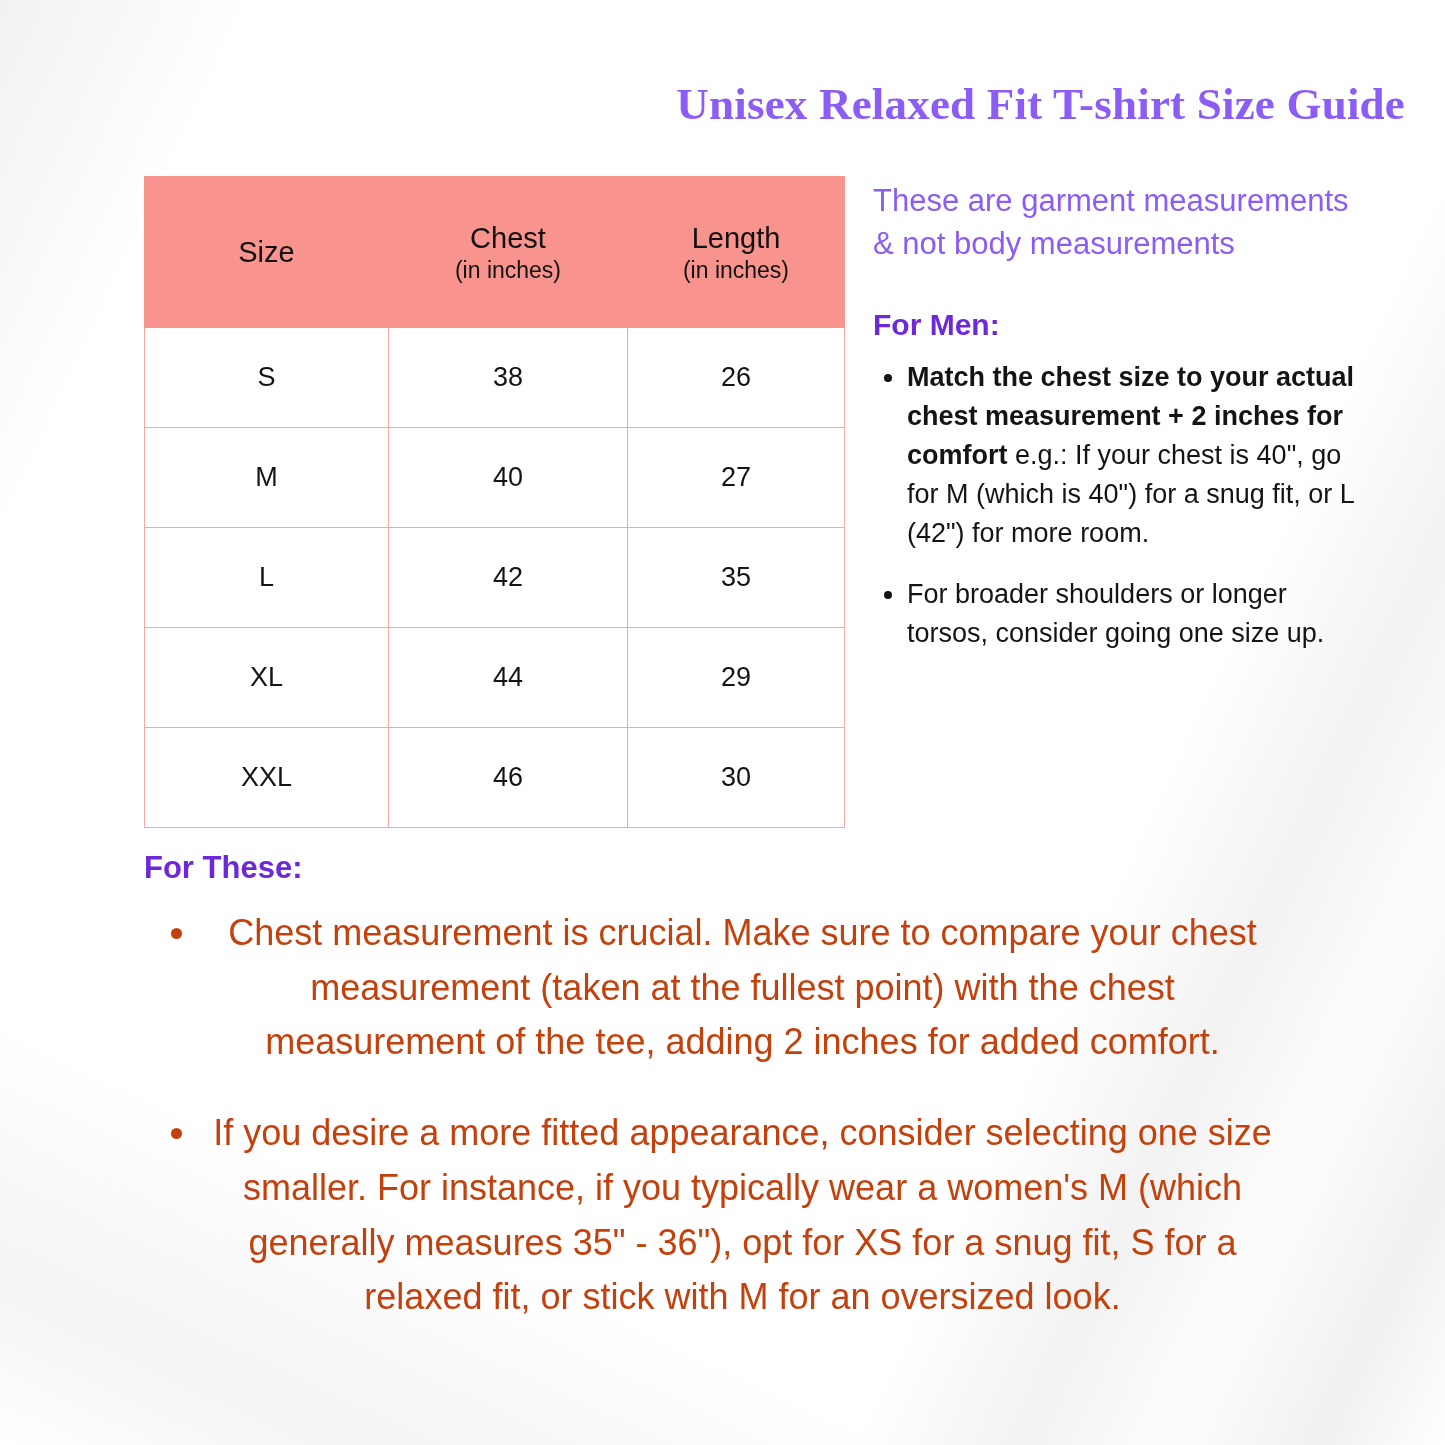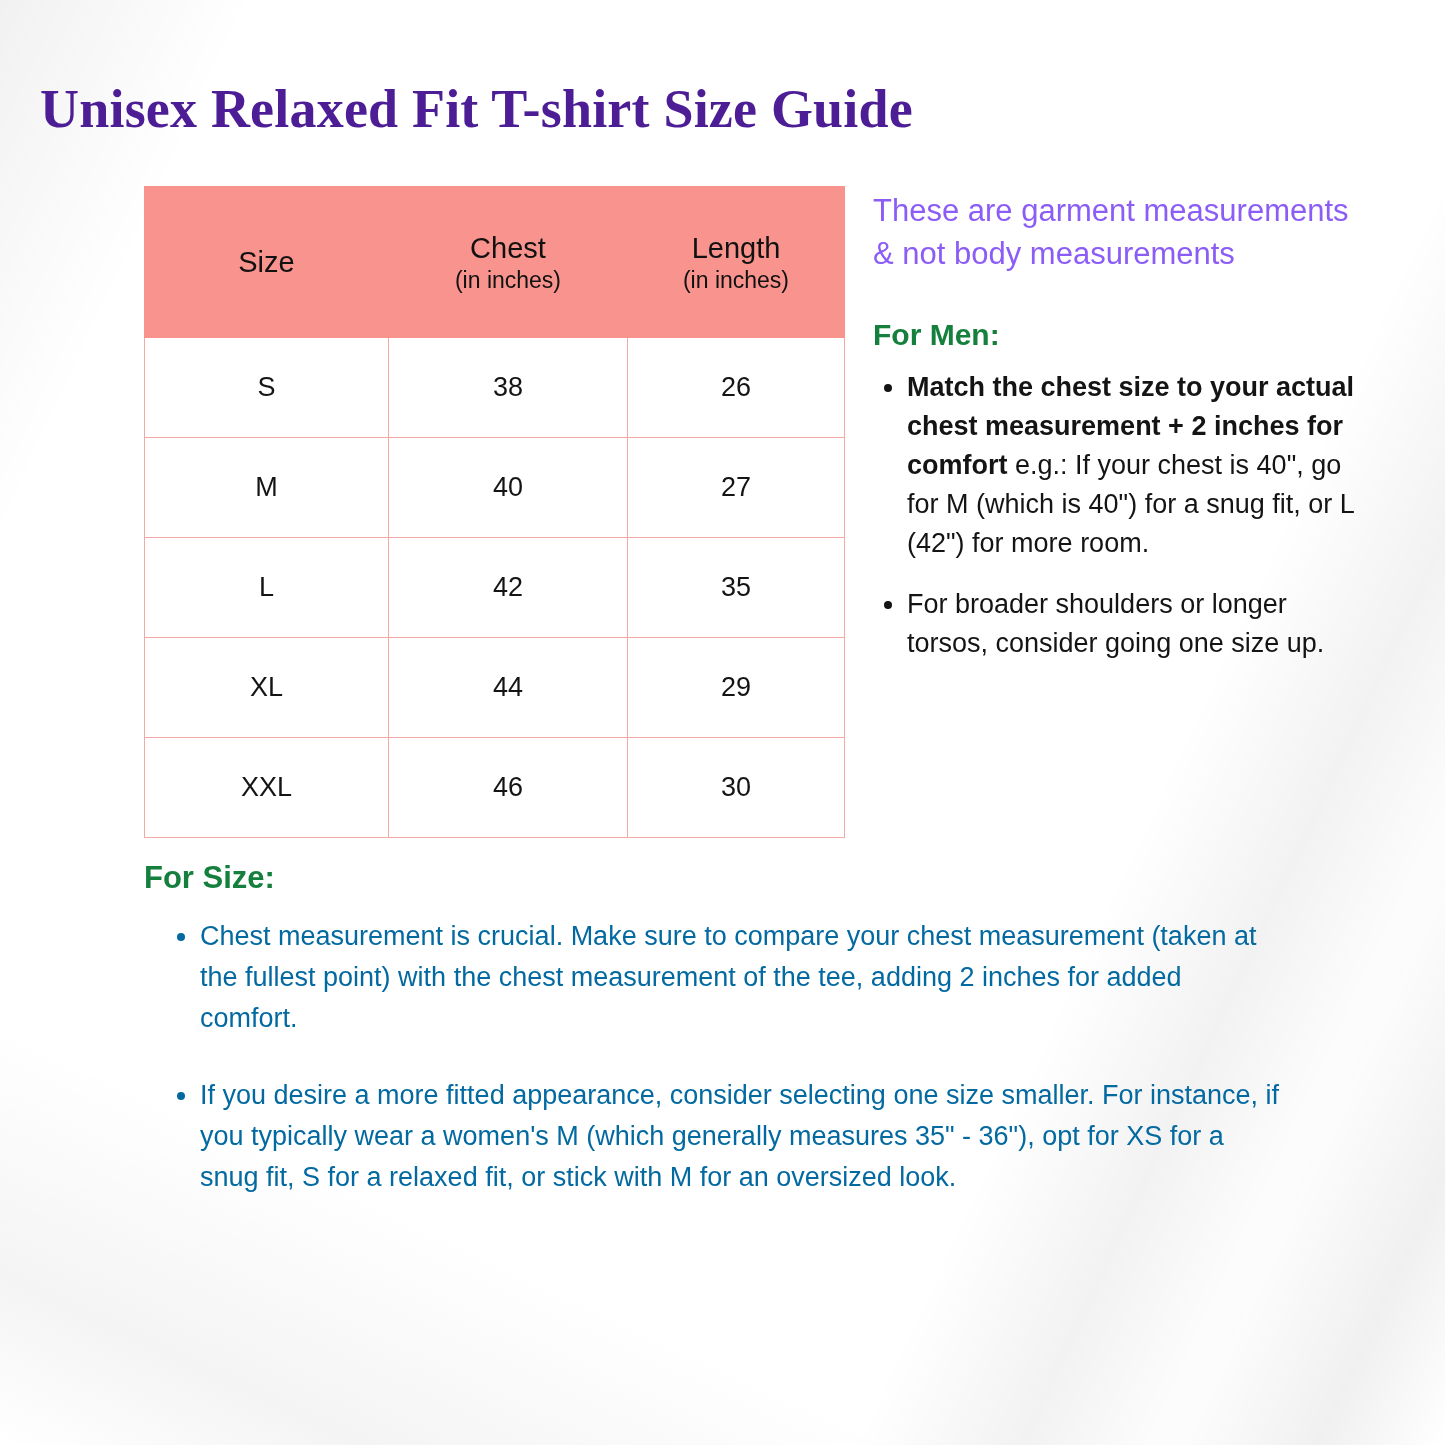--- a/index.html
+++ b/index.html
@@ -28,26 +28,26 @@
     z-index: 0;
   }
   .page {
     position: relative;
     z-index: 1;
     padding: 0 40px;
     box-sizing: border-box;
   }
   .title {
     font-family: "Liberation Serif", serif;
-    font-size: 54px;
+    font-size: 45px;
     font-weight: 700;
     letter-spacing: 0.2px;
-    text-align: left;
+    text-align: right;
     margin: 78px 0 0 0;
-    color: #4c1d95;
+    color: #8b5cf6;
   }
 
   .content {
     display: flex;
     align-items: flex-start;
     margin-top: 46px;
     padding-left: 104px;
     padding-right: 30px;
     box-sizing: border-box;
   }
@@ -93,21 +93,21 @@
   .garment-note {
     font-size: 31px;
     line-height: 1.38;
     color: #8b5cf6;
     margin: 0 0 42px 0;
   }
   .heading {
     font-size: 30px;
     font-weight: 700;
     margin: 0 0 16px 0;
-    color: #15803d;
+    color: #6d28d9;
   }
   ul.bullets {
     margin: 0;
     padding-left: 34px;
     list-style: disc;
   }
   ul.bullets li {
     font-size: 27px;
     line-height: 1.45;
     margin-bottom: 22px;
@@ -126,24 +126,25 @@
   .women .heading {
     font-size: 31px;
     margin-bottom: 20px;
   }
   ul.women-bullets {
     margin: 0;
     padding-left: 56px;
     list-style: disc;
   }
   ul.women-bullets li {
-    font-size: 27px;
+    font-size: 36px;
     line-height: 1.52;
     margin-bottom: 36px;
-    color: #0369a1;
+    color: #c2410c;
+    text-align: center;
   }
   ul.women-bullets li:last-child { margin-bottom: 0; }
 </style>
 </head>
 <body>
 
 <div class="bg-streaks"></div>
 
 <div class="page">
 
@@ -212,20 +213,20 @@
         </li>
         <li>
           <span>For broader shoulders or longer torsos, consider going one size up.</span>
         </li>
       </ul>
     </div>
 
   </div>
 
   <div class="women">
-    <h2 class="heading">For Size:</h2>
+    <h2 class="heading">For These:</h2>
     <ul class="women-bullets">
       <li>Chest measurement is crucial. Make sure to compare your chest measurement (taken at the fullest point) with the chest measurement of the tee, adding 2 inches for added comfort.</li>
       <li>If you desire a more fitted appearance, consider selecting one size smaller. For instance, if you typically wear a women's M (which generally measures 35" - 36"), opt for XS for a snug fit, S for a relaxed fit, or stick with M for an oversized look.</li>
     </ul>
   </div>
 
 </div>
 
 </body></html>

